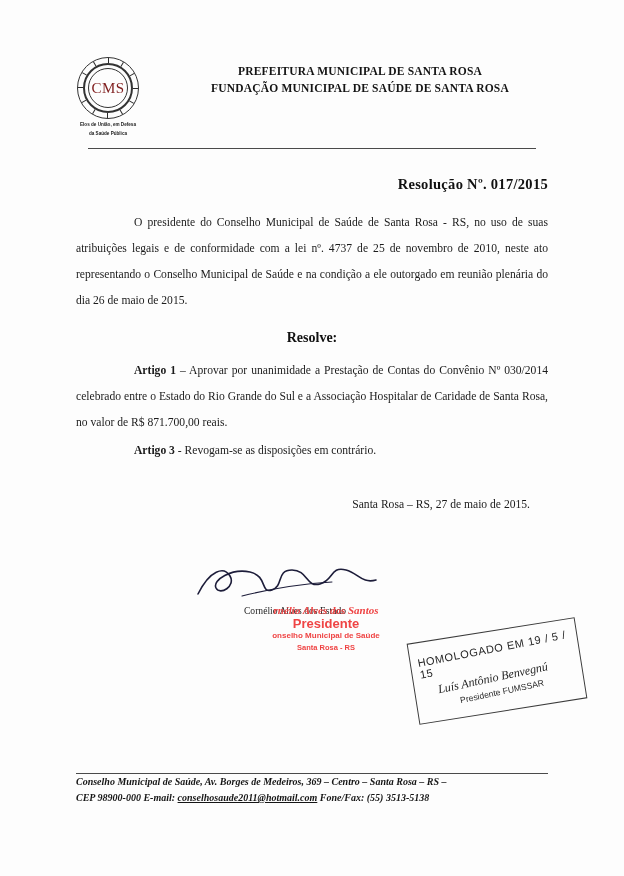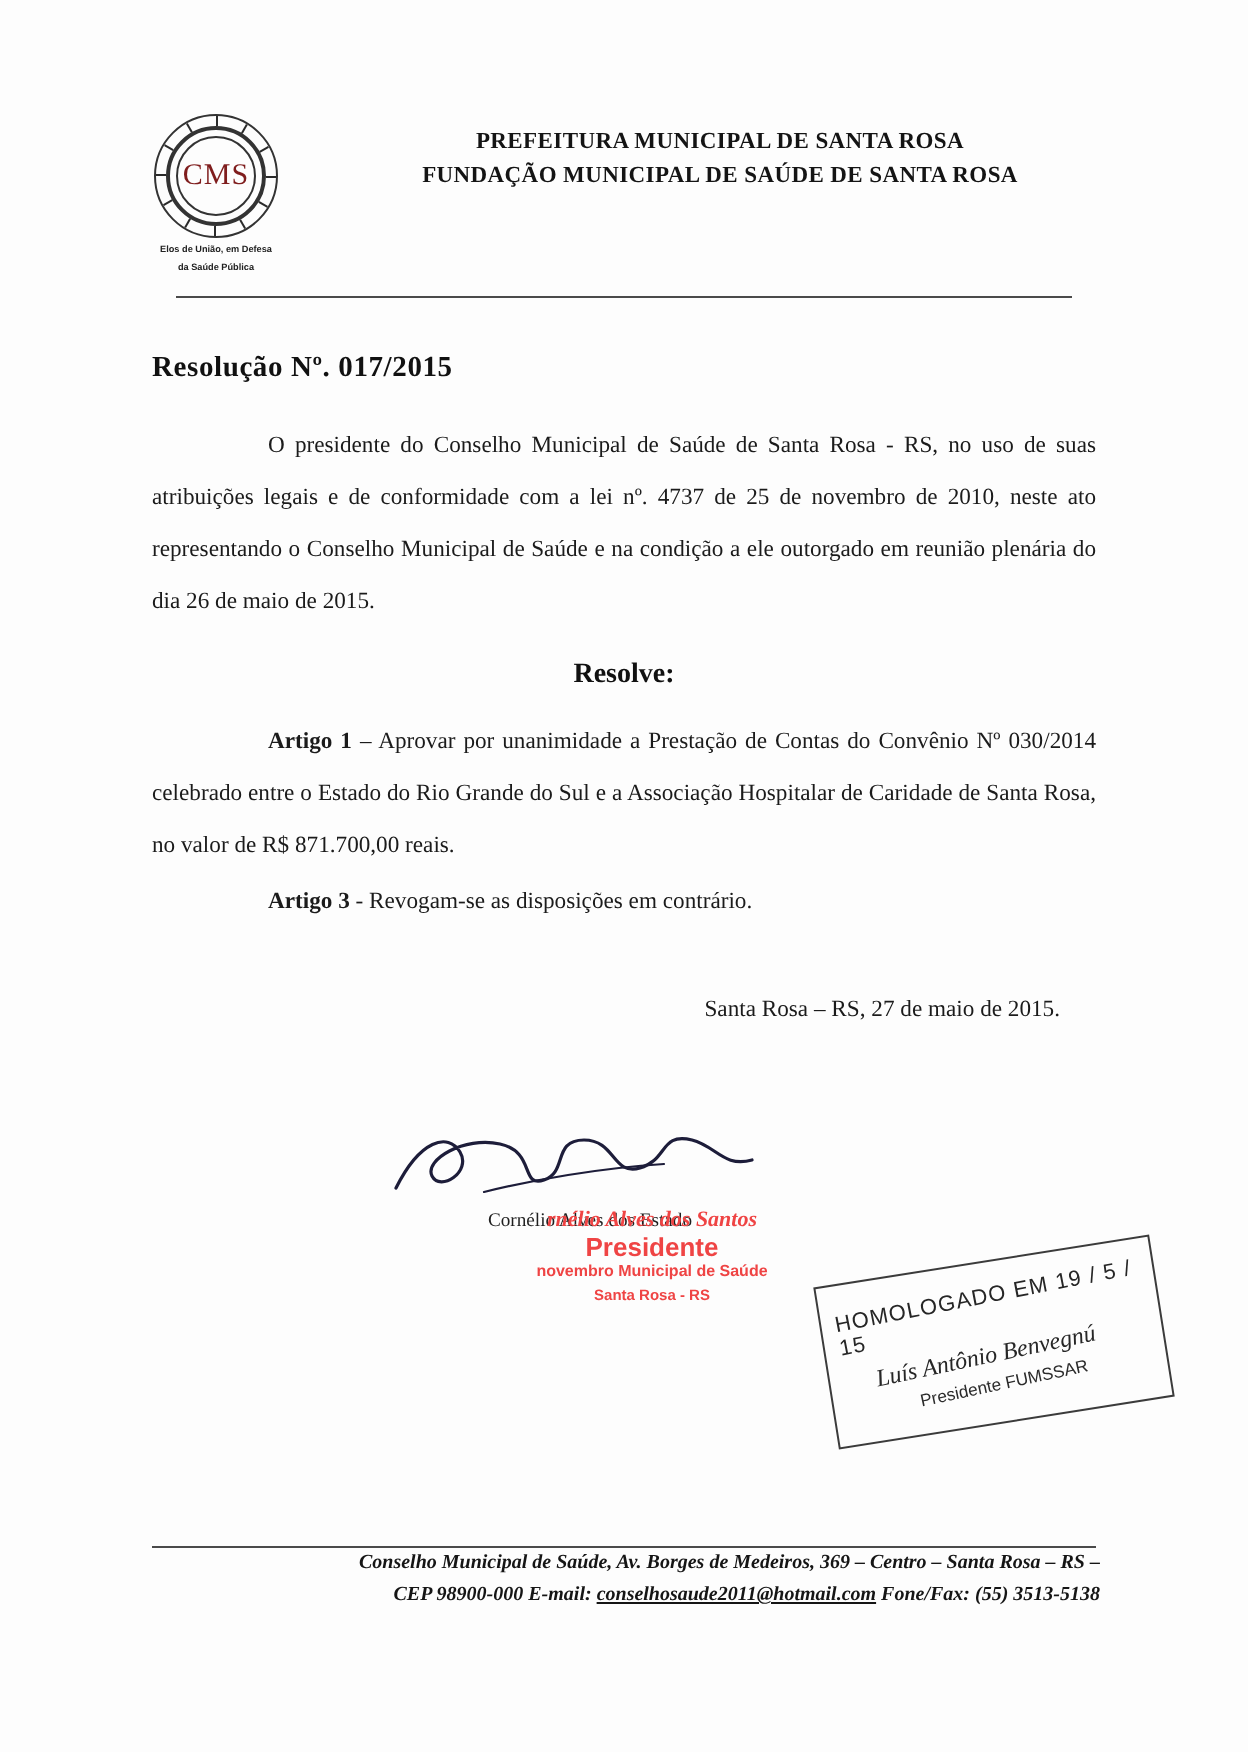--- a/index.html
+++ b/index.html
@@ -107,21 +107,21 @@
 
   
   .content {
     position: absolute;
     top: 176px;
     left: 76px;
     right: 76px;
   }
 
   .doc-title {
-    text-align: left;
+    text-align: right;
     font-weight: bold;
     font-size: 14.5px;
     letter-spacing: 0.3px;
     color: #111;
   }
 
   p.para {
     font-size: 11.6px;
     line-height: 26px;
     text-align: justify;
@@ -265,21 +265,21 @@
     bottom: 102px;
     left: 76px;
     right: 76px;
     border-top: 1px solid #4a4a4a;
   }
   .footer {
     position: absolute;
     bottom: 70px;
     left: 76px;
     right: 74px;
-    text-align: right;
+    text-align: left;
     font-family: "Liberation Serif", serif;
     font-style: italic;
     font-weight: bold;
     font-size: 10px;
     line-height: 16px;
     color: #151515;
   }
   .footer a {
     color: #151515;
     text-decoration: underline;
@@ -341,21 +341,21 @@
         <path d="M18,34 C30,10 44,6 50,16 C56,26 40,36 36,28 C32,20 52,8 70,12 C88,16 80,34 92,30 C104,26 96,10 112,10 C128,10 126,28 140,24 C154,20 150,6 166,10 C178,13 182,24 196,20" fill="none" stroke="#1d1d3a" stroke-width="1.6" stroke-linecap="round"></path>
         <path d="M62,36 C86,30 120,24 152,22" fill="none" stroke="#1d1d3a" stroke-width="1.1" stroke-linecap="round"></path>
       </svg>
     </div>
     <div class="sig-name">Cornélio Alves dos Estado</div>
   </div>
 
   <div class="stamp-lines">
     <div class="l1">rnélio Alves dos Santos</div>
     <div class="l2">Presidente</div>
-    <div class="l3">novembro Municipal de Saúde</div>
+    <div class="l3">onselho Municipal de Saúde</div>
     <div class="l4">Santa Rosa - RS</div>
   </div>
 
   <div class="homolog">
     <div class="box"></div>
     <div class="t1"><span>HOMOLOGADO EM</span> <span>19 / 5 / 15</span></div>
     <div class="t2">Luís Antônio Benvegnú</div>
     <div class="t3">Presidente FUMSSAR</div>
   </div>
 

